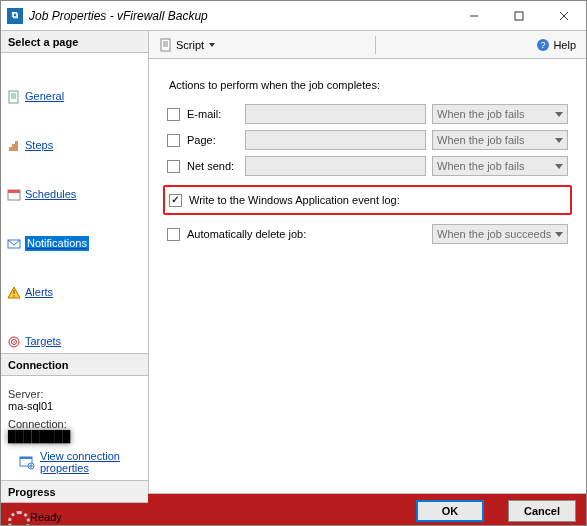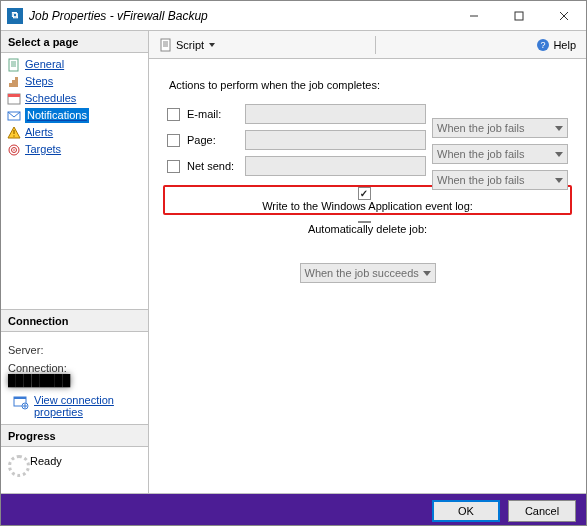--- a/index.html
+++ b/index.html
@@ -64,20 +64,21 @@
     flex: 0 0 auto;
   }
   .pagelist .item {
     display: flex; align-items: center;
     gap: 4px;
     padding: 1px 2px;
     color: #0645ad;
     text-decoration: underline;
     cursor: pointer;
     line-height: 15px;
+    margin-top: 32px;
   }
   .pagelist .item.selected .lbl {
     background: #0078d7;
     color: #fff;
     text-decoration: none;
     padding: 0 2px;
   }
   .pagelist .icon {
     width: 14px; height: 14px; flex: 0 0 14px;
     display: inline-flex; align-items: center; justify-content: center;
@@ -93,22 +94,22 @@
     font-size: 11px;
   }
   .conninfo .lbl { color:#333; margin-top:6px;}
   .conninfo .val { color:#000; }
   .blurred {
     color: transparent;
     text-shadow: 0 0 6px rgba(0,0,0,.55);
     user-select: none;
   }
   .connlink {
-    display: flex; align-items: flex-start; gap: 5px;
-    padding: 6px 12px;
+    display: flex; align-items: center; gap: 5px;
+    padding: 6px 18px;
     color: #0645ad; text-decoration: underline;
     cursor: pointer;
   }
   .connlink .icon { width:16px; height:16px; flex:0 0 16px;}
   .progress {
     border-top: 1px solid #c0c0c0;
   }
   .progressbody {
     display: flex; align-items: flex-start; gap: 0;
     padding: 8px 7px 16px;
@@ -151,21 +152,21 @@
   }
   .form {
     padding: 14px 14px 0 14px;
   }
   .formtitle { margin: 6px 0 10px 6px; }
   .row {
     display: flex; align-items: center;
     height: 26px;
     padding: 0 4px;
   }
-  .row.spaced { margin-top: 6px; flex-direction: column; }
+  .row.spaced { margin-top: 6px; }
   .row .cb {
     width: 13px; height: 13px;
     border: 1px solid #888;
     background: #fff;
     margin-right: 7px;
     display: inline-flex; align-items: center; justify-content: center;
     font-size: 10px; line-height: 10px;
   }
   .row .cb.checked::after { content: "✓"; color:#222; font-weight:bold;}
   .row .rowlbl { flex: 0 0 auto; min-width: 52px; }
@@ -178,42 +179,42 @@
   }
   .row .txt.disabled { background:#eaeaea; }
   .row .sel {
     width: 136px; height: 20px;
     border: 1px solid #b5b5b5;
     background: #eaeaea;
     display: flex; align-items: center; justify-content: space-between;
     padding: 3px 4px;
     color: #6d6d6d;
     font-size: 11px;
-    margin-top: 28px;
   }
   .row .sel.active { background:#fff; color:#000; border-color:#7a7a7a;}
   .row .sel .caret {
     width: 0; height: 0;
     border-left: 4px solid transparent;
     border-right: 4px solid transparent;
     border-top: 5px solid #666;
   }
   .row.wide .rowlbl { flex:1; }
   .row.highlight {
     border: 2px solid #e31b1b;
     border-radius: 2px;
     height: 30px;
   }
   
   .footer {
     height: 34px;
     border-top: 1px solid #c0c0c0;
     display: flex; align-items: center; justify-content: flex-end;
-    gap: 8px; padding: 0 10px;
-    background: #4c1d95;
+    gap: 24px; padding: 0 10px;
+    background: #b91c1c;
+    font-weight: bold;
   }
   .btn {
     min-width: 68px; height: 22px;
     border: 1px solid #888;
     background: #e9e9e9;
     display: inline-flex; align-items: center; justify-content: center;
     cursor: pointer;
     font-size: 11px;
   }
   .btn.default { border-color:#0078d7; box-shadow: inset 0 0 0 1px #0078d7; }
@@ -307,20 +308,21 @@
         <span class="lbl">Targets</span>
       </div>
     </div>
 
     <div class="spacer"></div>
 
     <div class="connsection">
       <div class="panelhead">Connection</div>
       <div class="conninfo">
         <div class="lbl">Server:</div>
+        <div class="val">ma-sql01</div>
         <div class="lbl">Connection:</div>
         <div class="val blurred">████████</div>
       </div>
       <div class="connlink">
         <span class="icon"><svg viewBox="0 0 16 16">
               <rect x="1" y="3" width="12" height="9" fill="#fff" stroke="#3a7bd5"></rect>
               <rect x="1" y="3" width="12" height="2" fill="#3a7bd5"></rect>
               <circle cx="12" cy="12" r="3" fill="#fff" stroke="#3a7bd5"></circle>
               <line x1="12" y1="10" x2="12" y2="14" stroke="#3a7bd5"></line>
               <line x1="10" y1="12" x2="14" y2="12" stroke="#3a7bd5"></line>

